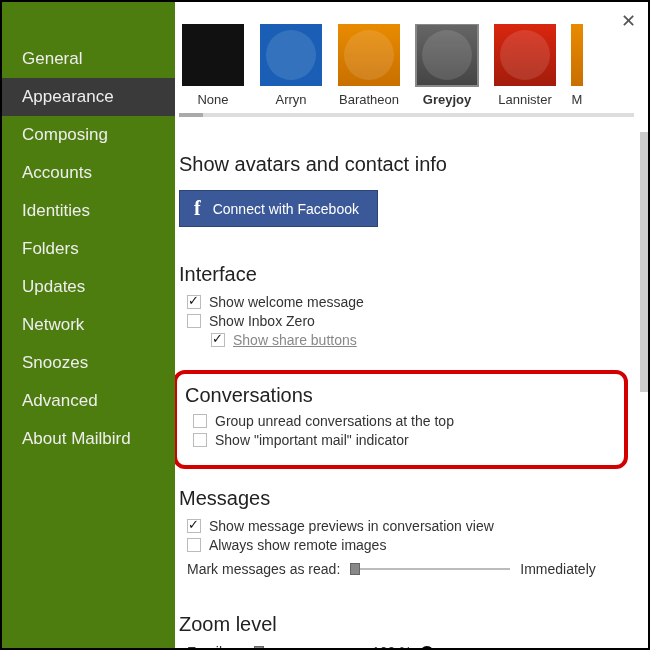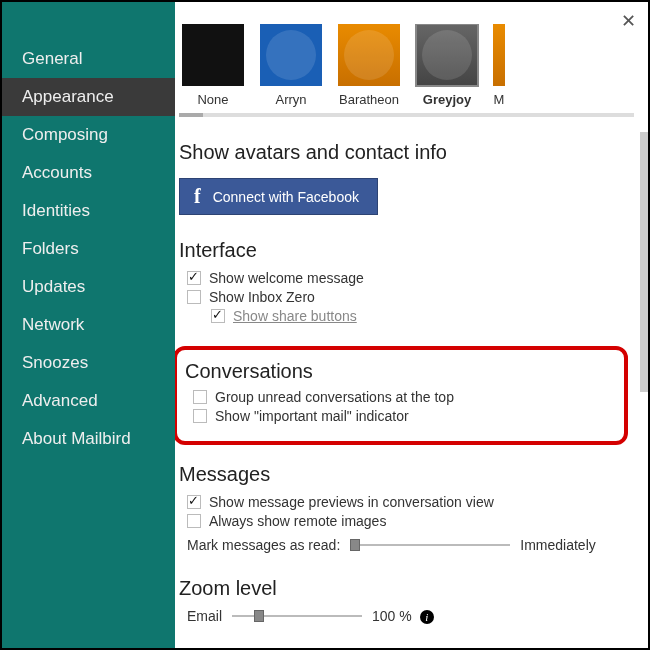--- a/index.html
+++ b/index.html
@@ -1,38 +1,38 @@
 <!DOCTYPE html>
 <html><head>
 <meta charset="utf-8">
 <style>
   * { box-sizing: border-box; margin: 0; padding: 0; }
   body { font-family: "Segoe UI", Arial, sans-serif; font-size: 14px; color: #333; background: #fff; width: 650px; height: 650px; overflow: hidden; border: 2px solid #000; }
   .app { display: flex; height: 100%; }
-  .sidebar { width: 173px; background: #0f766e; color: #ddd; padding-top: 38px; flex-shrink: 0; }
+  .sidebar { width: 173px; background: #4d7c0f; color: #ddd; padding-top: 38px; flex-shrink: 0; }
   .sidebar-item { padding: 9px 20px 9px 20px; font-size: 17px; font-weight: 300; color: #eee; cursor: pointer; }
   .sidebar-item.active { background: #3a3a3a; }
   .main { flex: 1; position: relative; overflow: hidden; background: #fff; }
   .close { position: absolute; top: 8px; right: 12px; font-size: 18px; color: #555; cursor: pointer; font-weight: 300; }
   .content { padding: 0 14px 0 4px; }
   .themes { display: flex; gap: 10px; margin-top: 22px; overflow: hidden; }
   .theme { width: 68px; text-align: center; flex-shrink: 0; }
   .theme .swatch { width: 62px; height: 62px; margin: 0 auto 6px; }
   .theme.selected .swatch { outline: 2px solid #888; outline-offset: -1px; }
   .theme .label { font-size: 13px; color: #333; }
   .theme.selected .label { font-weight: 600; }
   .sw-none { background: #111; }
   .sw-arryn { background: linear-gradient(#1a5fb5,#1a5fb5); }
   .sw-baratheon { background: linear-gradient(#e98b00,#c86f00); }
   .sw-greyjoy { background: linear-gradient(#666,#444); }
   .sw-lannister { background: linear-gradient(#d9260f,#a31c0b); }
   .sw-m { background: linear-gradient(#e98b00,#c86f00); }
   .scrollhint { height: 4px; background: #ddd; margin: 6px 0 0 0; position: relative; }
   .scrollhint::before { content:""; position:absolute; left:0; top:0; height:4px; width:24px; background:#aaa; }
-  .section { margin-top: 24px; }
+  .section { margin-top: 36px; }
   .section-inner { padding-left: 8px; }
   .section h2 { font-size: 20px; font-weight: 400; color: #222; margin-bottom: 8px; }
   .fb-btn { display: inline-flex; align-items: center; background: #3b5998; color: #fff; padding: 6px 18px 6px 10px; border: 1px solid #2d4373; cursor: pointer; margin-top: 6px; }
   .fb-btn .f { font-weight: bold; font-family: Georgia, serif; font-size: 20px; margin-right: 12px; margin-left: 4px; }
   .chk { display: flex; align-items: center; margin: 3px 0; }
   .chk.indented { margin-left: 24px; }
   .chk .box { width: 14px; height: 14px; border: 1px solid #bbb; margin-right: 8px; position: relative; flex-shrink: 0; }
   .chk.checked .box::after { content: "✓"; position: absolute; top: -3px; left: 0; font-size: 13px; color: #111; }
   .chk .lbl { color: #333; }
   .chk .lbl.muted { color: #888; text-decoration: underline; }
@@ -81,20 +81,24 @@
           <div class="swatch sw-arryn sigil"></div>
           <div class="label">Arryn</div>
         </div>
         <div class="theme">
           <div class="swatch sw-baratheon sigil"></div>
           <div class="label">Baratheon</div>
         </div>
         <div class="theme selected">
           <div class="swatch sw-greyjoy sigil"></div>
           <div class="label">Greyjoy</div>
+        </div>
+        <div class="theme">
+          <div class="swatch sw-lannister sigil"></div>
+          <div class="label">Lannister</div>
         </div>
         <div class="theme" style="width:16px">
           <div class="swatch sw-m sigil" style="width:12px"></div>
           <div class="label">M</div>
         </div>
       </div>
       <div class="scrollhint"></div>
 
       <div class="section">
         <h2>Show avatars and contact info</h2>

